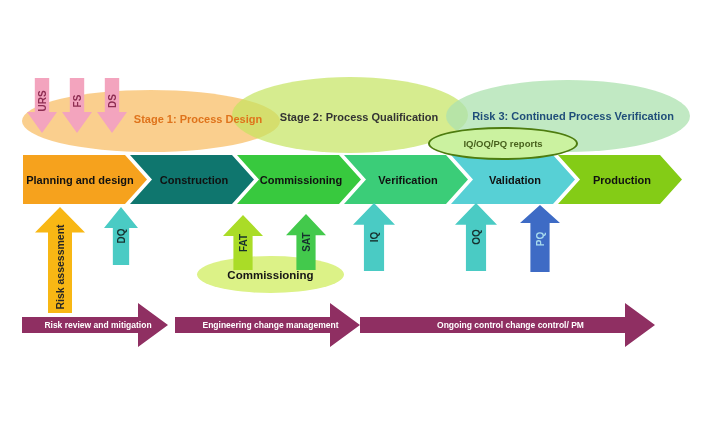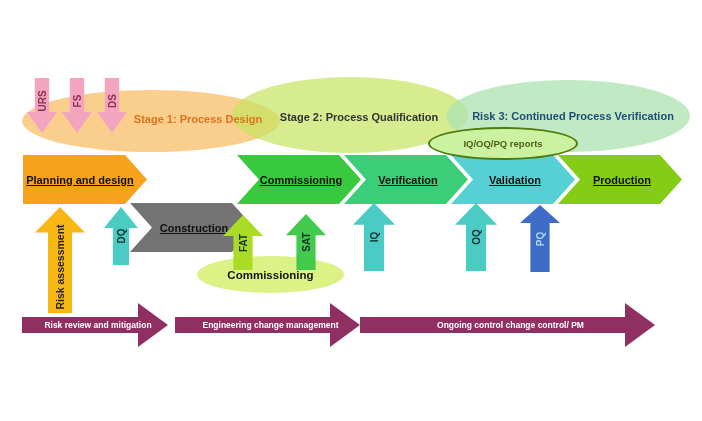--- a/index.html
+++ b/index.html
@@ -24,26 +24,26 @@
   .urs{left:27px;} .fs{left:62px;} .ds{left:97px;}
   .pin .vlabel{top:42%;color:#8E2D52;font-size:10px;}
 
   
   .chev{position:absolute;top:155px;height:49px;width:124px;z-index:3;
         display:flex;align-items:center;justify-content:center;
         font-weight:bold;font-size:11px;color:#111;
         clip-path:polygon(0 0,calc(100% - 22px) 0,100% 50%,calc(100% - 22px) 100%,0 100%,22px 50%);}
   .c1{left:23px;background:#F6A21D;
       clip-path:polygon(0 0,calc(100% - 22px) 0,100% 50%,calc(100% - 22px) 100%,0 100%);}
-  .c2{left:130px;background:#737373;margin-top:48px;}
+  .c2{left:130px;background:#0f766e;}
   .c3{left:237px;background:#38C93E;}
   .c4{left:344px;background:#3BCD78;}
   .c5{left:451px;background:#57D0D5;}
   .c6{left:558px;background:#84cc16;}
-  .chev span{padding:0 20px 0 24px;white-space:nowrap;text-decoration:underline;}
+  .chev span{padding:0 20px 0 24px;white-space:nowrap;}
   .c1 span{padding:0 14px 0 4px;}
 
   
   .badge{position:absolute;left:428px;top:127px;width:146px;height:29px;border-radius:50%;
          background:#CBF2A0;border:2px solid #4d7c0f;z-index:5;
          display:flex;align-items:center;justify-content:center;
          font-weight:bold;font-size:9.5px;color:#48611D;}
 
   
   .comm{position:absolute;left:197px;top:256px;width:147px;height:37px;border-radius:50%;

